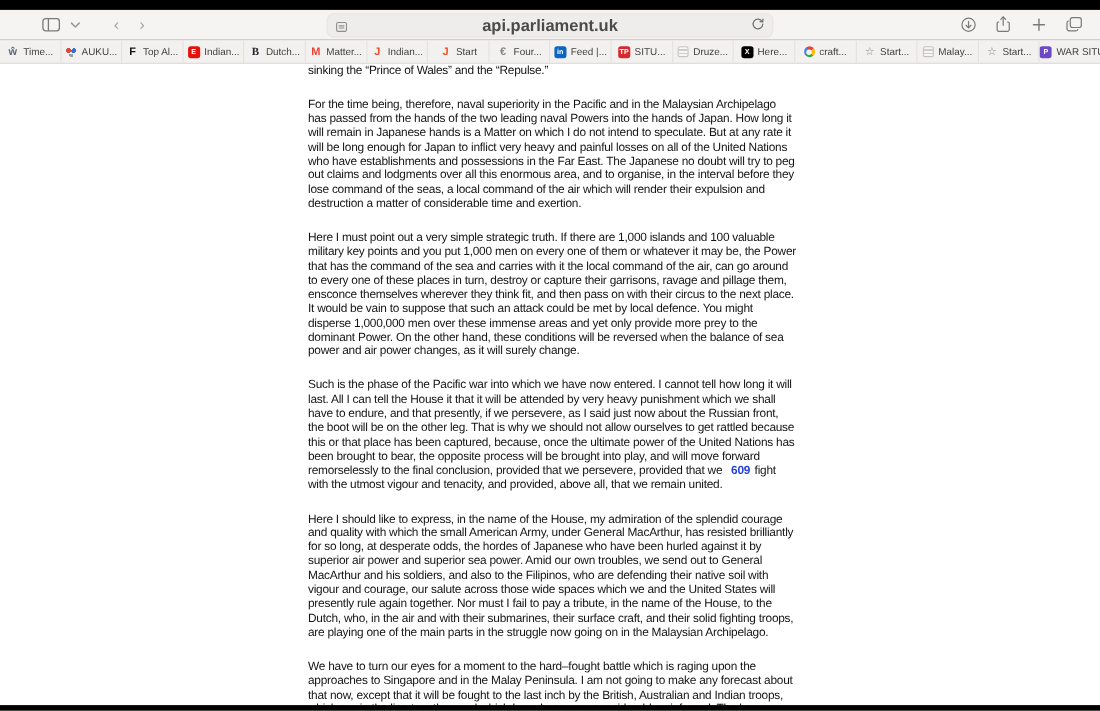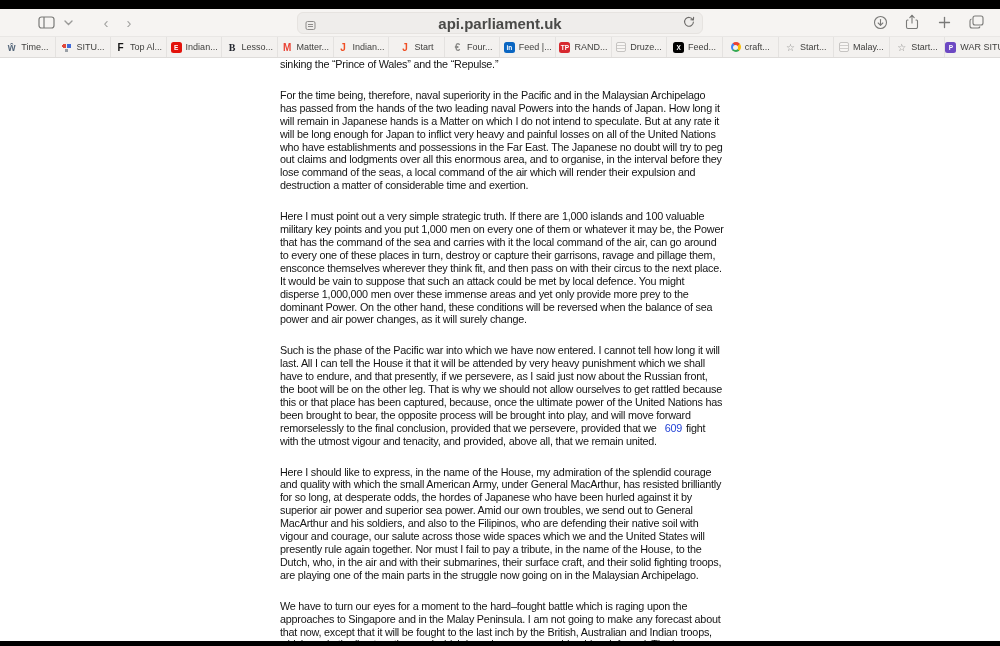--- a/index.html
+++ b/index.html
@@ -37,21 +37,21 @@
   .ico-box{border:1px solid #c6c4c2;border-radius:2px;width:8px;height:8px;background:
       linear-gradient(#f8f6f4 0 2px,#cfcdcb 2px 3px,#f8f6f4 3px 5px,#cfcdcb 5px 6px,#f8f6f4 6px 8px);}
   .ico-google{border-radius:50%;width:10px;height:10px;position:relative;background:conic-gradient(from -40deg,#ea4335 0 90deg,#fbbc05 90deg 180deg,#34a853 180deg 270deg,#4285f4 270deg 360deg);}
   .ico-google::after{content:"";position:absolute;left:2.5px;top:2.5px;width:5px;height:5px;background:#f3f1ef;border-radius:50%;}
 
   
   .page{height:584px;background:#ffffff;overflow:hidden;}
   .article{margin-left:280px;width:444px;color:#141414;font-size:10.8px;line-height:12.9px;letter-spacing:-0.22px;}
   .article p{margin:18px 0;}
   .article p.first{margin-top:0;}
-  .col-link{text-decoration:none;margin-left:8px;margin-right:4px;cursor:pointer;}
+  .col-link{text-decoration:none;margin-left:8px;margin-right:4px;cursor:pointer;font-weight:bold;}
 </style>
 </head>
 <body>
 
 <div class="screen">
   <div class="top-strip"></div>
 
   <div class="toolbar">
     <div class="tb-left">
       <span class="tb-ico">
@@ -116,33 +116,33 @@
     </div>
   </div>
 
   <div class="bookmarks">
       <div class="bm">
         <span class="bm-ico ico-glyph" style="color: rgb(86, 104, 124);">ŵ</span>
         <span class="bm-label">Time...</span>
       </div>
       <div class="bm">
         <span class="bm-ico ico-dots"></span>
-        <span class="bm-label">SITU...</span>
+        <span class="bm-label">AUKU...</span>
       </div>
       <div class="bm">
         <span class="bm-ico ico-glyph" style="color: rgb(20, 20, 20);">F</span>
         <span class="bm-label">Top Al...</span>
       </div>
       <div class="bm">
         <span class="bm-ico ico-badge" style="background: rgb(227, 18, 11); color: rgb(255, 255, 255);">E</span>
         <span class="bm-label">Indian...</span>
       </div>
       <div class="bm">
         <span class="bm-ico ico-glyph" style="color: rgb(35, 38, 46); font-family: &quot;Liberation Serif&quot;, serif;">B</span>
-        <span class="bm-label">Lesso...</span>
+        <span class="bm-label">Dutch...</span>
       </div>
       <div class="bm">
         <span class="bm-ico ico-glyph" style="color: rgb(234, 67, 53);">M</span>
         <span class="bm-label">Matter...</span>
       </div>
       <div class="bm">
         <span class="bm-ico ico-glyph" style="color: rgb(240, 78, 35);">J</span>
         <span class="bm-label">Indian...</span>
       </div>
       <div class="bm">
@@ -152,29 +152,29 @@
       <div class="bm">
         <span class="bm-ico ico-glyph" style="color: rgb(139, 139, 137);">€</span>
         <span class="bm-label">Four...</span>
       </div>
       <div class="bm">
         <span class="bm-ico ico-badge" style="background: rgb(10, 102, 194); color: rgb(255, 255, 255);">in</span>
         <span class="bm-label">Feed |...</span>
       </div>
       <div class="bm">
         <span class="bm-ico ico-badge" style="background: rgb(215, 40, 47); color: rgb(255, 255, 255);">TP</span>
-        <span class="bm-label">RAND...</span>
+        <span class="bm-label">SITU...</span>
       </div>
       <div class="bm">
         <span class="bm-ico ico-box"></span>
         <span class="bm-label">Druze...</span>
       </div>
       <div class="bm">
         <span class="bm-ico ico-badge" style="background: rgb(0, 0, 0); color: rgb(255, 255, 255);">X</span>
-        <span class="bm-label">Feed...</span>
+        <span class="bm-label">Here...</span>
       </div>
       <div class="bm">
         <span class="bm-ico ico-google"></span>
         <span class="bm-label">craft...</span>
       </div>
       <div class="bm">
         <span class="bm-ico ico-star">☆</span>
         <span class="bm-label">Start...</span>
       </div>
       <div class="bm">

